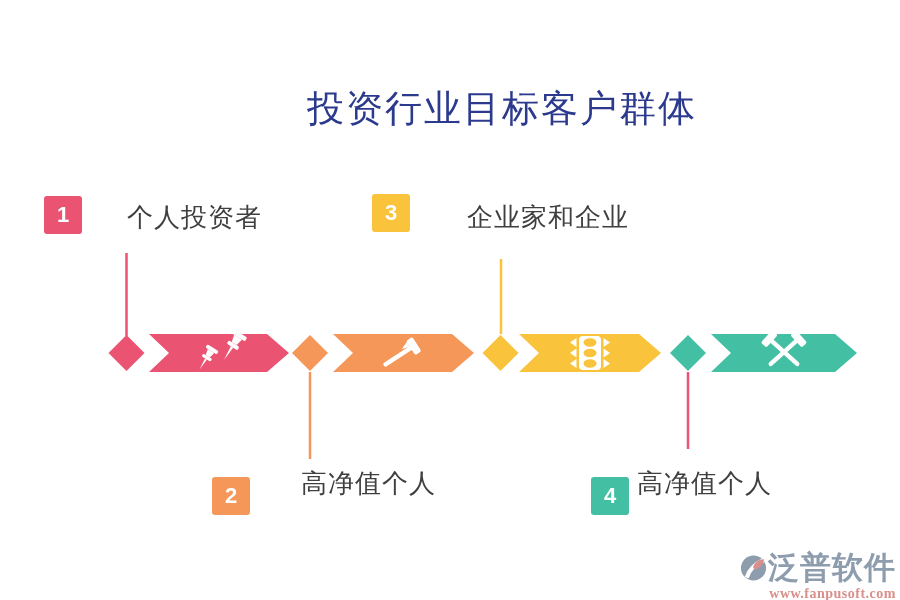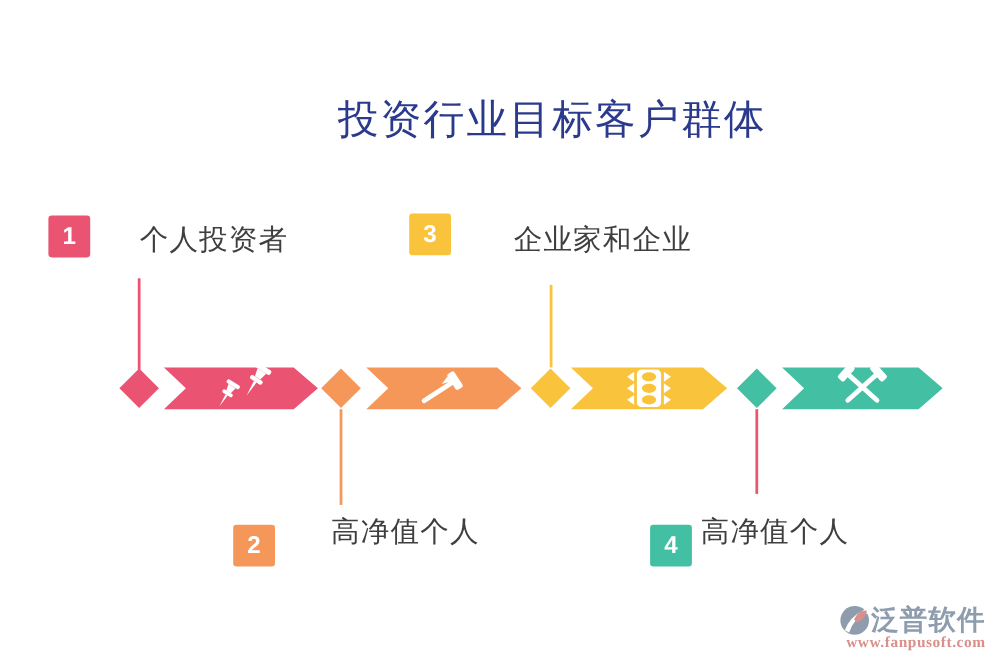--- a/index.html
+++ b/index.html
@@ -34,21 +34,21 @@
   .label-2 { left:301px; top:466px; }
   .label-3 { left:467px; top:200px; }
   .label-4 { left:637px; top:466px; }
 
   .layer { position:absolute; left:0; top:0; pointer-events:none; }
 
   .watermark { position:absolute; left:740px; top:547px; width:156px; }
   .wm-row { display:flex; align-items:center; justify-content:flex-end; gap:1px; }
   .wm-brand {
     font-family:"Liberation Serif","DejaVu Serif",serif;
-    font-size:25px; font-weight:bold; color:var(--brand_grey); letter-spacing:1px;
+    font-size:31px; font-weight:bold; color:var(--brand_grey); letter-spacing:1px;
     white-space:nowrap;
   }
   .wm-url {
     text-align:right; margin-top:-3px;
     font-family:"Liberation Serif","DejaVu Serif",serif;
     font-size:14px; color:var(--brand_salmon); letter-spacing:0.5px;font-weight:bold;
   }
 </style>
 </head>
 <body>

